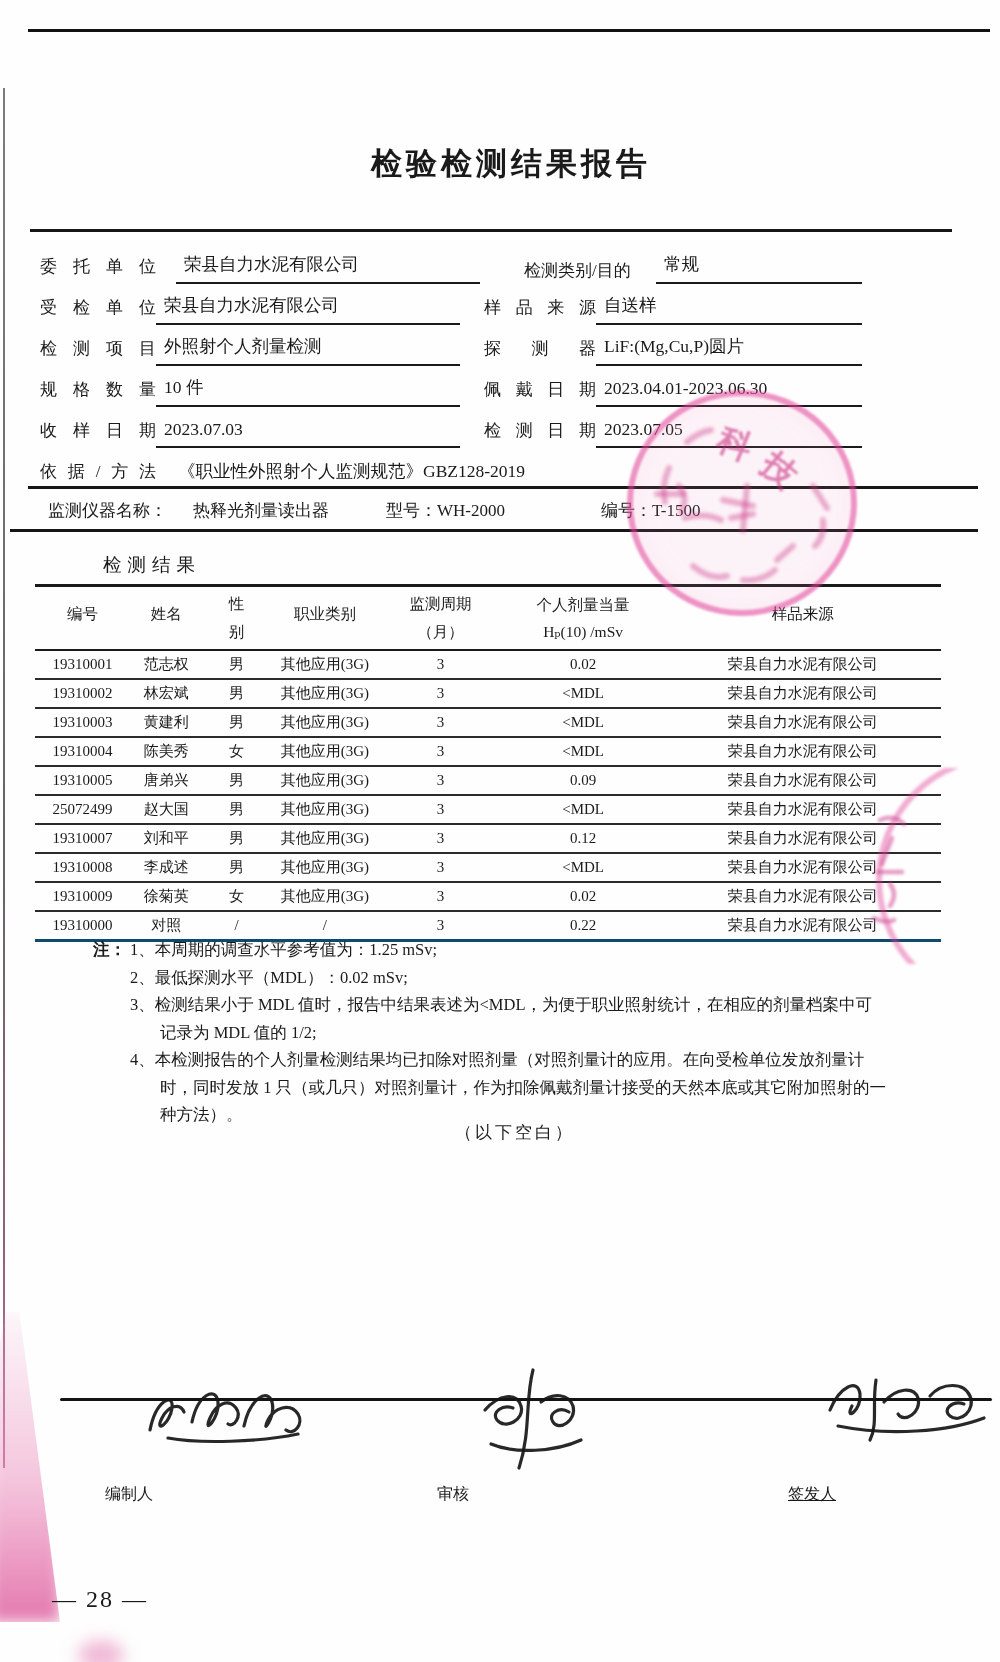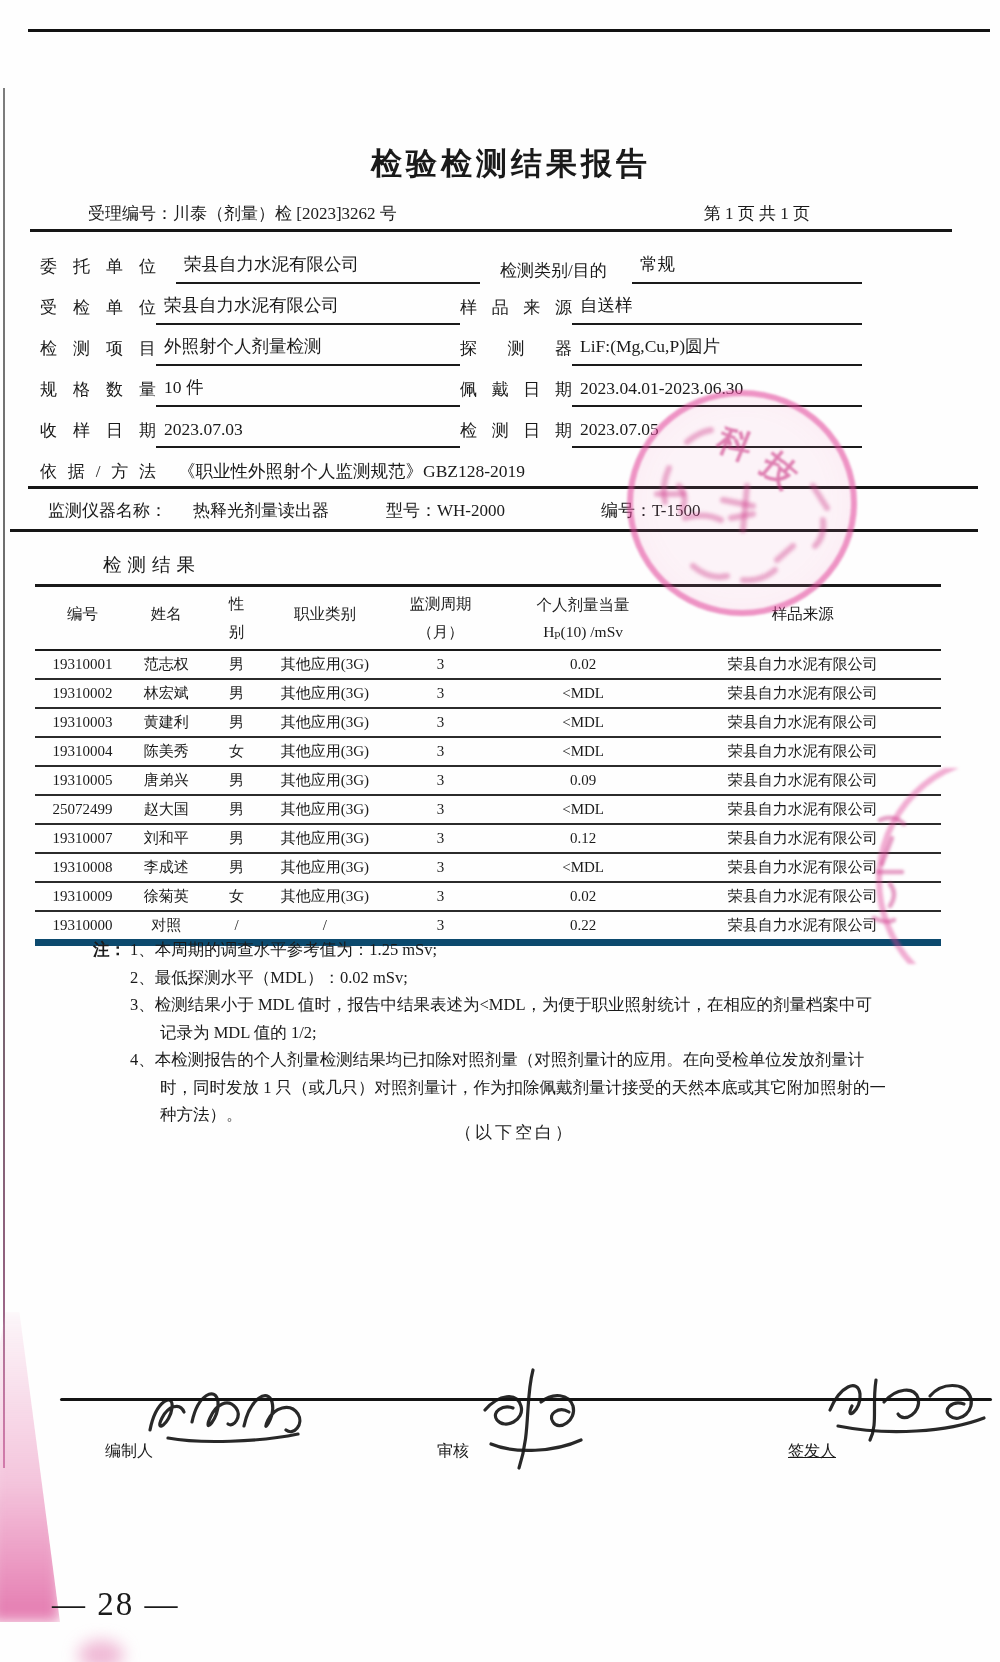--- a/index.html
+++ b/index.html
@@ -24,56 +24,56 @@
   .accept-row{position:absolute;top:202px;left:88px;width:722px;display:flex;
     justify-content:space-between;font-size:17px;}
   .rule-a{position:absolute;top:229px;left:30px;width:922px;height:3px;background:#161616;}
   
   .form{position:absolute;top:237px;left:40px;width:822px;font-size:17px;}
   .f-row{display:flex;align-items:flex-end;min-height:41px;}
   .f-row.first{min-height:47px;gap:20px;}
   .f-label{width:116px;text-align:justify;text-align-last:justify;padding-bottom:6px;flex:none;}
   .f-label.wrap{text-align:left;text-align-last:left;line-height:1.2;padding-bottom:3px;}
   .f-value{width:292px;flex:none;border-bottom:2px solid #1a1a1a;padding:0 4px 6px 8px;font-size:17.5px;}
-  .f-label-r{margin-left:0;width:112px;}
+  .f-label-r{margin-left:24px;width:112px;}
   .f-value-r{flex:1;width:auto;}
   .basis-row{display:flex;align-items:flex-end;min-height:39px;}
   .basis-label{width:116px;text-align:justify;text-align-last:justify;padding-bottom:4px;flex:none;}
   .basis-value{padding:0 0 4px 22px;font-size:17.5px;}
   .rule-b{position:absolute;top:486px;left:28px;width:950px;height:3px;background:#161616;}
   .instrument{position:absolute;top:499px;left:48px;font-size:17px;white-space:nowrap;}
   .instrument .iv{margin-left:26px;}
   .instrument .im{margin-left:57px;}
   .instrument .ie{margin-left:96px;}
   .rule-c{position:absolute;top:529px;left:10px;width:968px;height:3px;background:#161616;}
   .section-title{position:absolute;top:541px;left:103px;font-size:18.5px;letter-spacing:6px;margin-top:11px;}
   
   .results{position:absolute;top:584px;left:35px;width:906px;}
-  table{width:100%;border-collapse:collapse;border-top:3px solid #1a1a1a;border-bottom:7px solid #0c4a6e;}
+  table{width:100%;border-collapse:collapse;border-top:3px solid #1a1a1a;border-bottom:3px solid #0c4a6e;}
   thead th{height:62px;font-weight:normal;font-size:15.5px;border-bottom:2px solid #1a1a1a;
     vertical-align:middle;padding:0;}
   thead .h2{margin-top:7px;}
   tbody td{height:27px;text-align:center;font-size:15px;border-bottom:2px solid #2b2b2b;padding:0;}
   tbody tr:last-child td{border-bottom:none;}
   
   .notes{position:absolute;top:936px;left:130px;width:756px;font-size:16.5px;line-height:27.5px;}
   .note{padding-left:30px;text-indent:-30px;}
   .note-prefix{position:absolute;left:-37px;top:0;font-weight:bold;}
   .below-blank{position:absolute;top:1121px;left:12px;width:100%;text-align:center;
     font-size:17px;letter-spacing:3px;padding-right:16px;box-sizing:border-box;}
   
   .footer-rule{position:absolute;top:1398px;left:60px;width:932px;height:3px;background:#141414;border-radius:2px;}
-  .sign-label{position:absolute;top:1441px;font-size:16px;}
+  .sign-label{position:absolute;top:1484px;font-size:16px;}
   .lab-prep{left:105px;} .lab-rev{left:437px;} .lab-iss{left:788px;text-decoration:underline;}
   .sig{position:absolute;}
   .sig path{fill:none;stroke:#161616;stroke-width:3.2;stroke-linecap:round;opacity:.92;}
   .sig1{left:140px;top:1378px;}
   .sig2{left:455px;top:1366px;}
   .sig3{left:818px;top:1360px;}
-  .page-number{position:absolute;top:1586px;left:52px;font-size:33px;letter-spacing:2px;}
+  .page-number{position:absolute;top:1586px;left:52px;font-size:24px;letter-spacing:2px;}
   
   .stamp-main{position:absolute;left:627px;top:390px;width:230px;height:226px;filter:blur(1px);}
   .stamp-ring{position:absolute;inset:0;border:6px solid rgba(224,62,150,.52);border-radius:50%;
     background:radial-gradient(circle,rgba(240,150,195,.10) 55%,rgba(236,120,180,.16));box-sizing:border-box;}
   .stamp-main svg,.stamp-right svg{position:absolute;inset:0;}
   .stamp-main svg text{font-family:"Liberation Serif",serif;font-weight:bold;font-size:34px;
     fill:rgba(198,38,122,.58);}
   .smudge{fill:none;stroke:rgba(206,56,136,.40);stroke-width:6;stroke-linecap:round;}
   .stamp-right{position:absolute;left:860px;top:768px;width:140px;height:196px;overflow:hidden;filter:blur(1.4px);}
   .stamp-ring2{position:absolute;left:16px;top:-14px;width:252px;height:252px;box-sizing:border-box;
@@ -84,24 +84,20 @@
 <body>
 
 <div class="page">
 
   <div class="top-rule"></div>
   <div class="edge-line"></div>
   <div class="pink-streak"></div>
   <div class="pink-dot"></div>
 
   <div class="title">检验检测结果报告</div>
-  <div class="accept-row">
-    <span>受理编号：川泰（剂量）检 [2023]3262 号</span>
-    <span>第 1 页 共 1 页</span>
-  </div>
   <div class="rule-a"></div>
 
   <div class="form">
 
     <div class="f-row first">
         <div class="f-label">委托单位</div>
         <div class="f-value">荣县自力水泥有限公司</div>
         <div class="f-label f-label-r wrap">检测类别/目的</div>
         <div class="f-value f-value-r">常规</div>
       </div>

